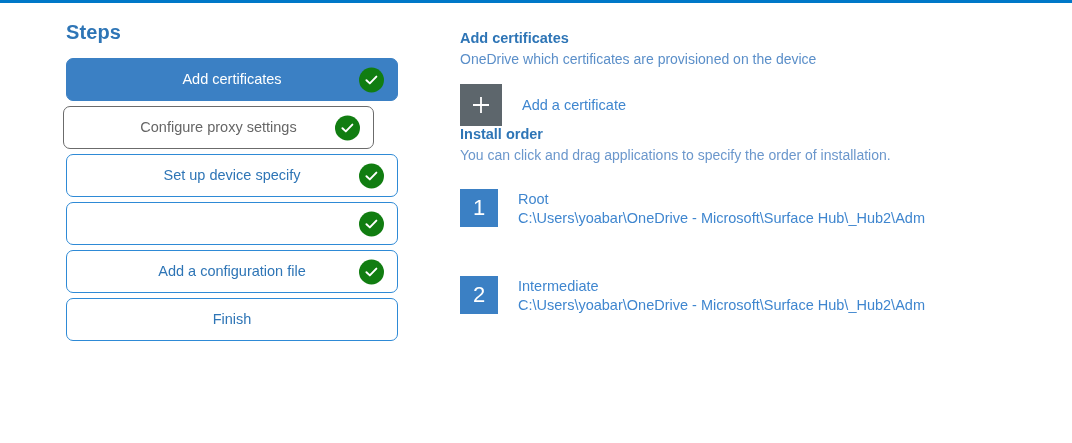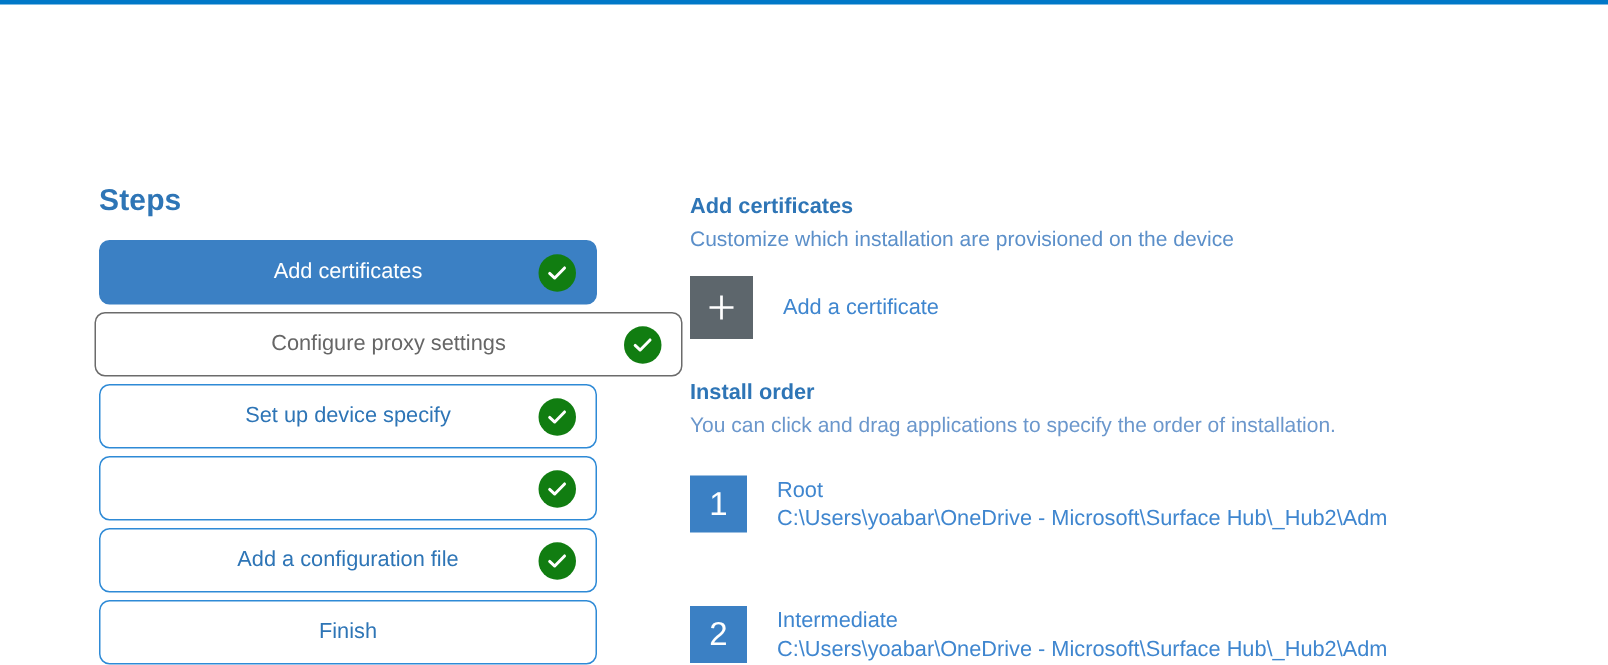--- a/index.html
+++ b/index.html
@@ -27,21 +27,21 @@
   }
 
   
   .page {
     position: absolute;
     top: 3px;
     left: 0;
     width: 1072px;
     height: 440px;
     display: flex;
-    align-items: flex-end;
+    align-items: flex-start;
   }
 
   
   .steps-pane {
     width: 460px;
     padding: 18px 0 0 66px;
     box-sizing: border-box;
     flex: 0 0 460px;
   }
   .steps-title {
@@ -81,21 +81,21 @@
   .step.is-selected {
     background: #3b80c4;
     border-color: #3b80c4;
   }
   .step.is-selected .step-label {
     color: #ffffff;
   }
   
   .step.is-hover {
     border-color: #6b6b6b;
-    width: 392px;
+    width: 311px;
     margin-left: -3px;
   }
   .step.is-hover .step-label {
     color: #666666;
   }
 
   
   .check-badge {
     position: absolute;
     right: 13px;
@@ -150,21 +150,20 @@
   }
   .plus-tile svg { display: block; }
   .add-row-label {
     color: #3f86cf;
     font-size: 14.5px;
     margin-left: 20px;
   }
 
   
   .install-order {
-    margin-top: 28px;
   }
   .order-list {
     margin-top: 26px;
     display: flex;
     flex-direction: column;
     gap: 48px;
   }
   .order-item {
     display: flex;
     align-items: flex-start;
@@ -259,21 +258,21 @@
       <div class="step">
         <span class="step-label">Finish</span>
       </div>
 
     </div>
   </div>
 
   <div class="detail-pane">
 
     <h3 class="section-title">Add certificates</h3>
-    <p class="section-sub">Customize which installation are provisioned on the device</p>
+    <p class="section-sub">OneDrive which certificates are provisioned on the device</p>
 
     <div class="add-row">
       <span class="plus-tile">
         <svg width="22" height="22" viewBox="0 0 22 22">
           <path d="M11 3 V19 M3 11 H19" stroke="#ffffff" stroke-width="1.8" fill="none"></path>
         </svg>
       </span>
       <span class="add-row-label">Add a certificate</span>
     </div>
 

